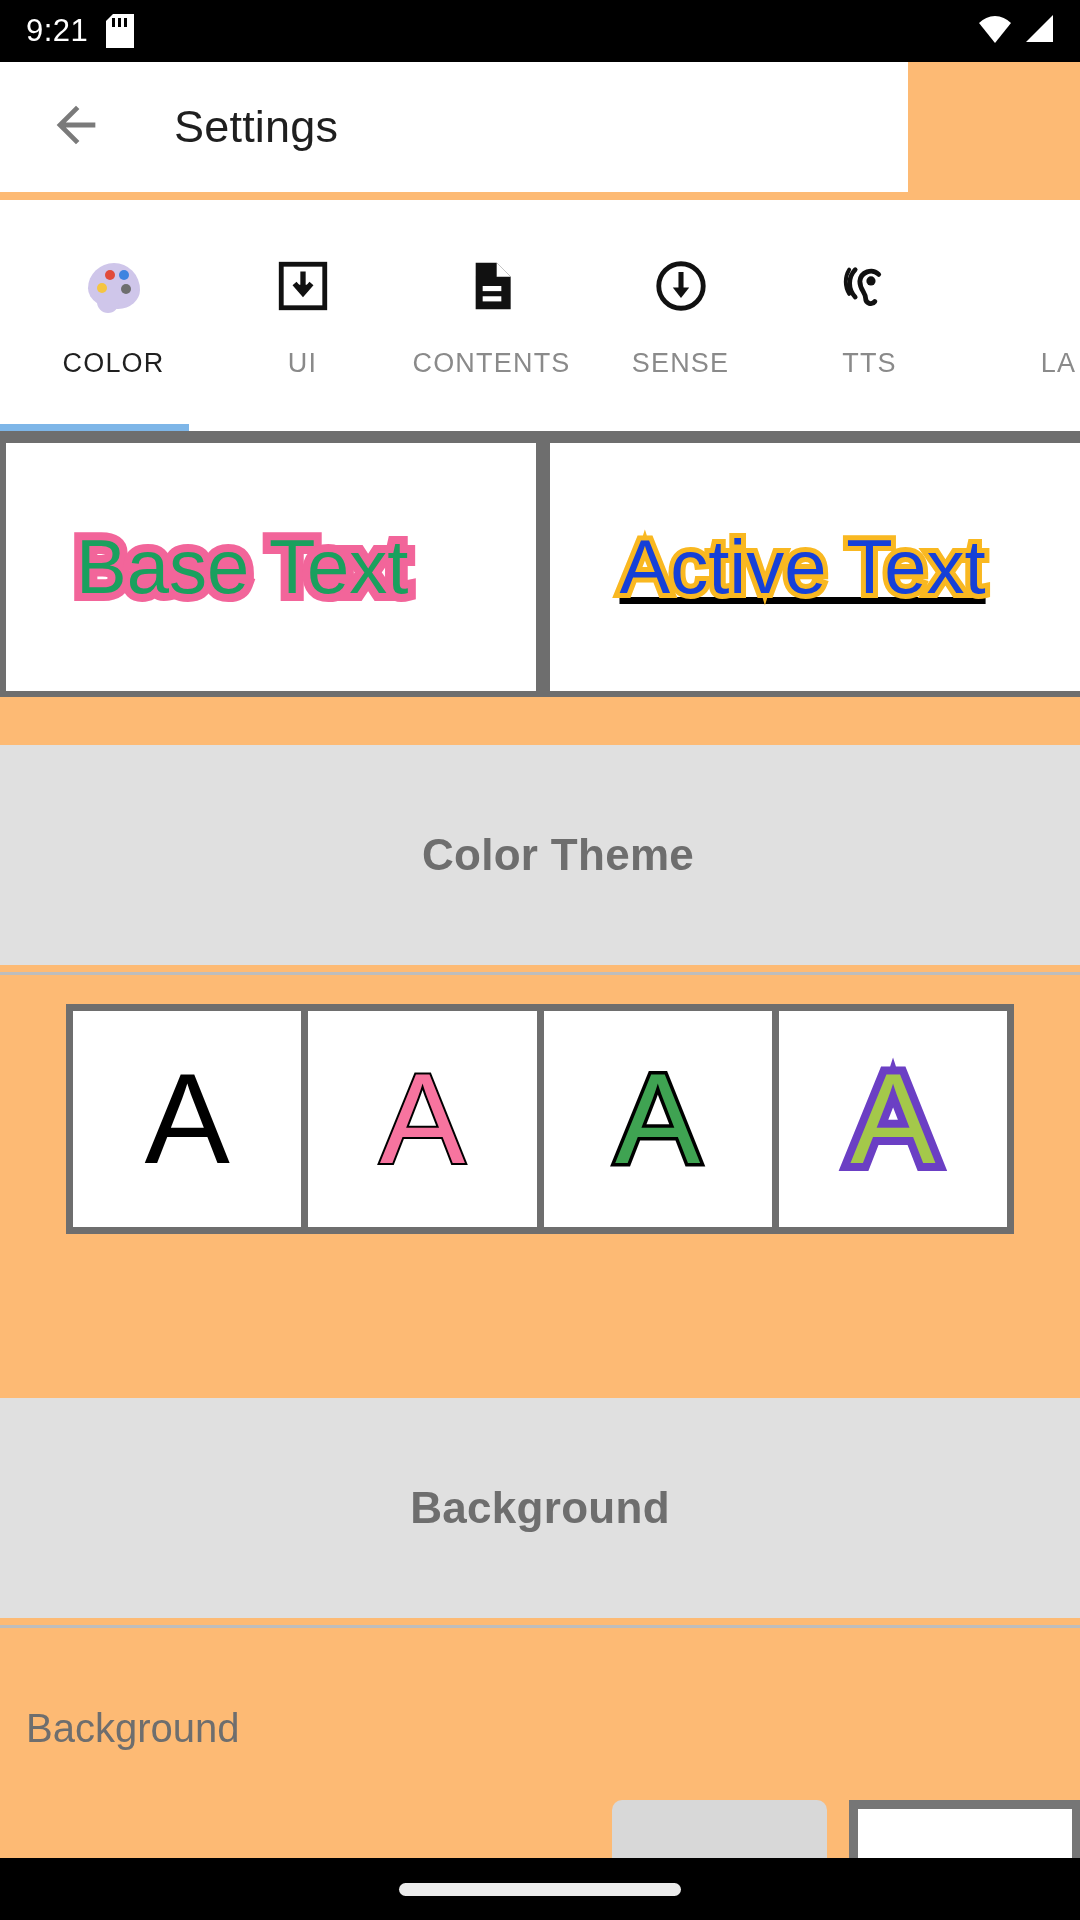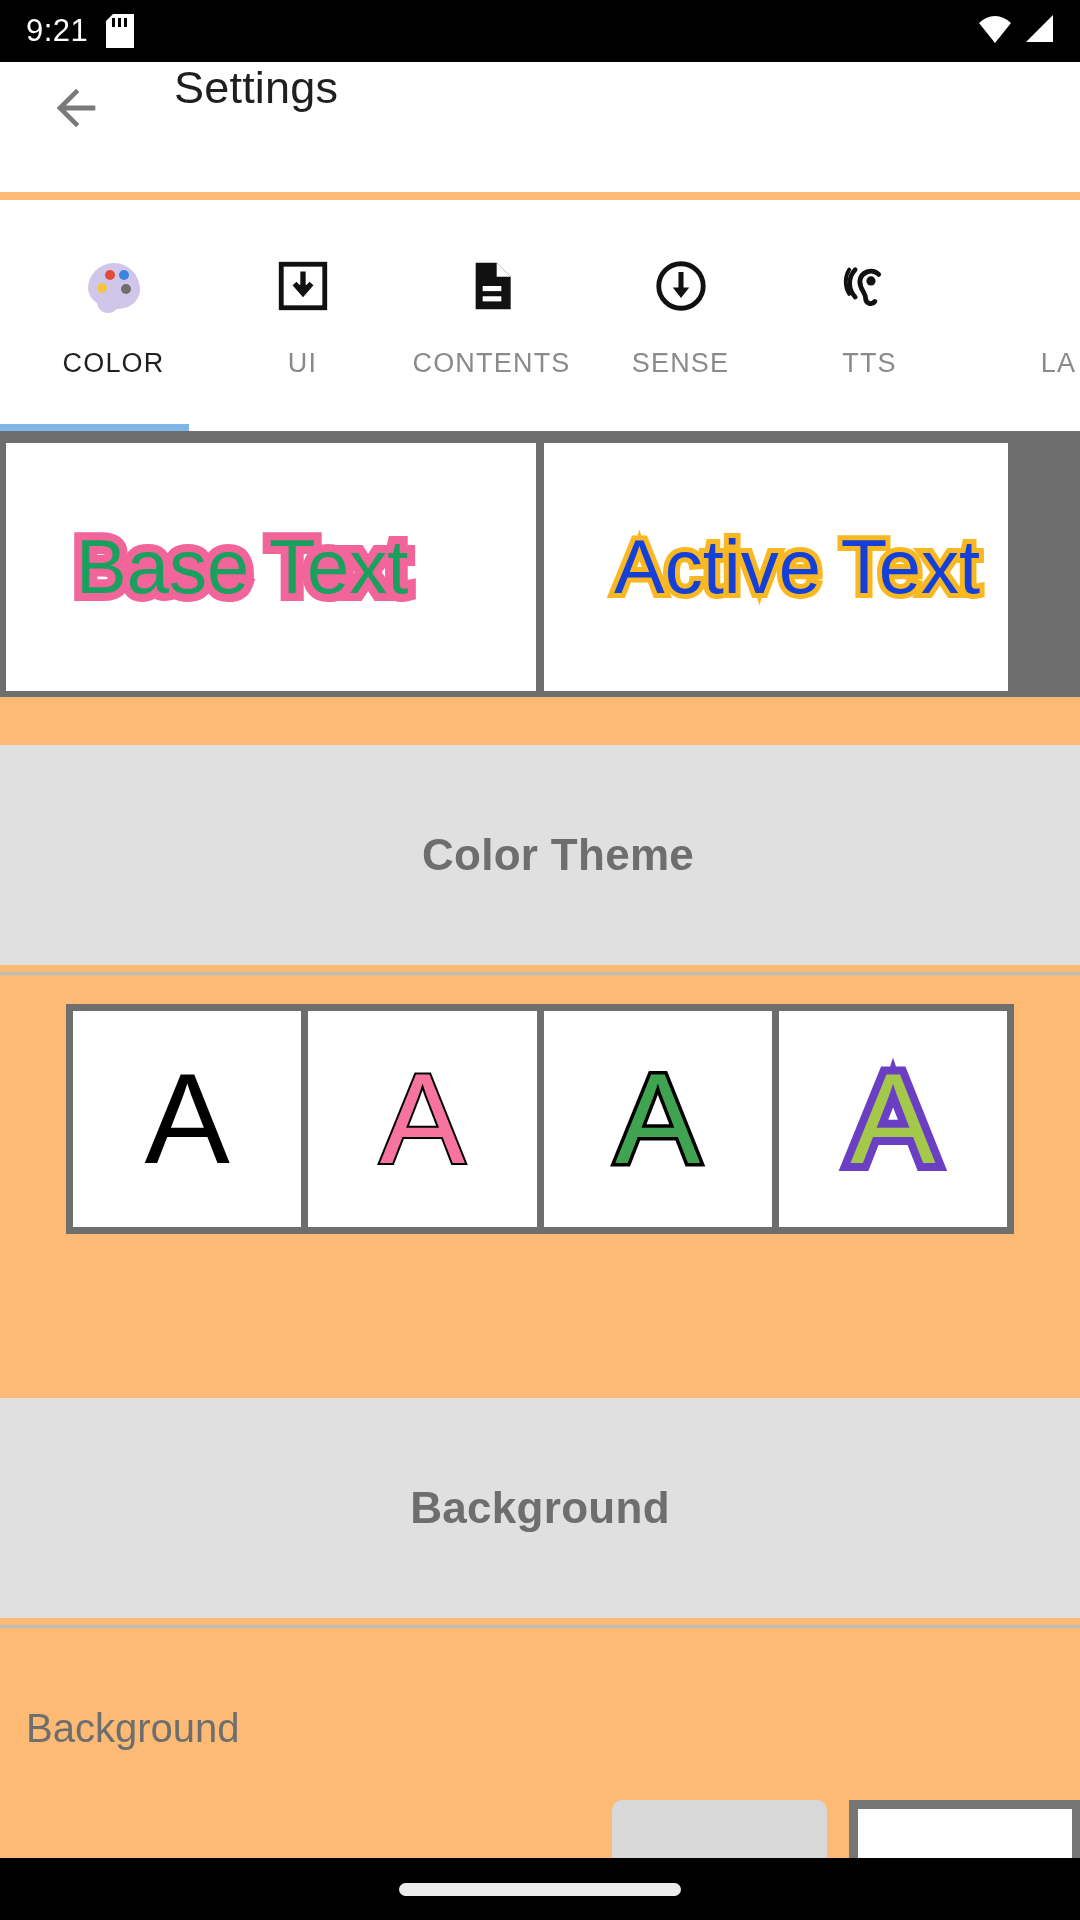--- a/index.html
+++ b/index.html
@@ -20,22 +20,22 @@
     padding: 0 26px;
   }
   .status-clock { font-size: 31px; letter-spacing: .5px; }
   .status-left-icons { display: flex; align-items: center; margin-left: 18px; }
   .status-right { margin-left: auto; display: flex; align-items: center; gap: 12px; }
   .sd-icon { display: block; }
 
   
   .toolbar {
     position: absolute; top: 62px; left: 0;
-    width: 1080px; height: 130px;
-    display: flex; 
+    width: 908px; height: 130px;
+    display: flex; align-items: center;
     background: #fff;
   }
   .back-btn {
     width: 96px; height: 96px; margin-left: 28px;
     display: flex; align-items: center; justify-content: center;
     cursor: pointer;
   }
   .toolbar-title {
     font-size: 45px; color: #1f1f1f; margin-left: 50px;
     letter-spacing: .2px;
@@ -101,21 +101,21 @@
     display: flex;
   }
   .preview-box {
     background: #ffffff;
     height: 248px;
     margin-top: 6px;
     display: flex; align-items: center;
     cursor: pointer; overflow: hidden; padding-left: 28px;
   }
   .preview-box.base { width: 530px; margin-left: 6px; }
-  .preview-box.active { width: 464px; margin-left: 8px; }
+  .preview-box.active { width: 531px; margin-left: 14px; text-decoration: underline; }
   .preview-text {
     font-size: 76px; font-weight: 400;
     white-space: nowrap; padding-left: 42px;
     line-height: 1;
   }
   .preview-text.base-text {
     color: #1aa05e;
     -webkit-text-stroke: 16px #f2659a;
     paint-order: stroke fill;
   }

